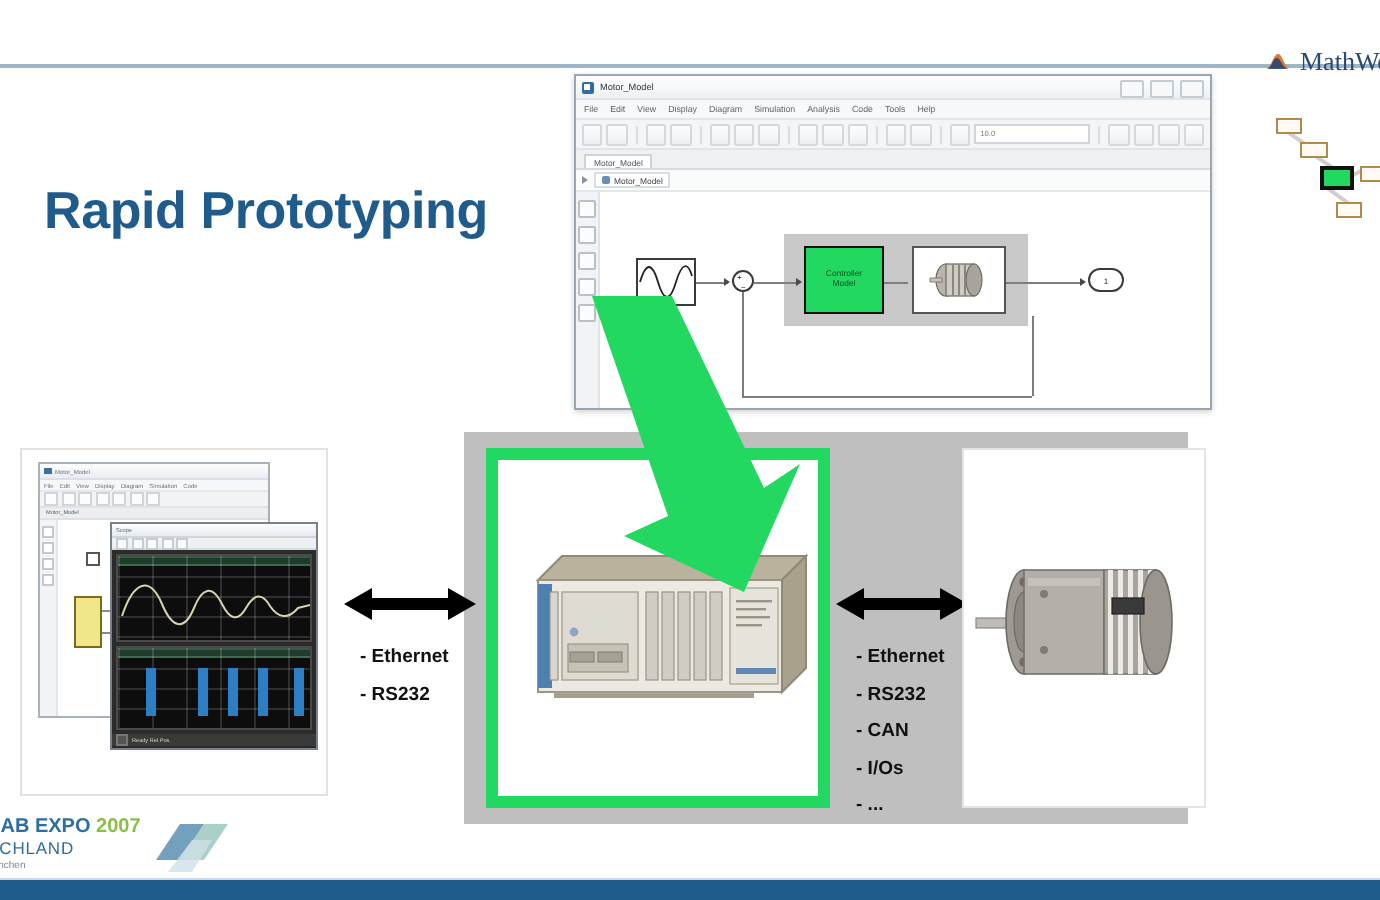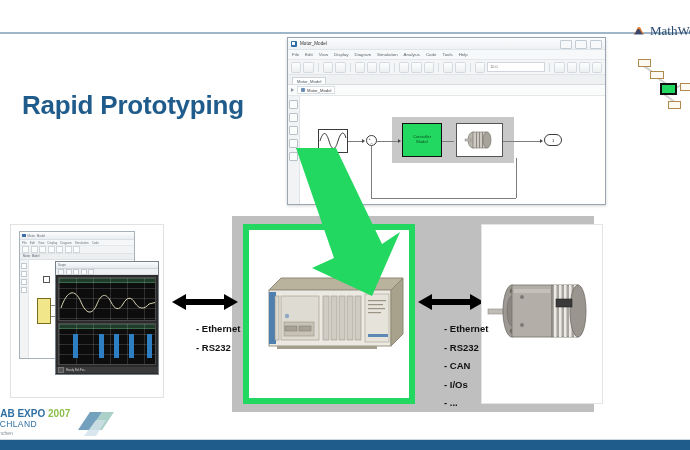--- a/index.html
+++ b/index.html
@@ -401,21 +401,20 @@
   
   .conn-arrow { position: absolute; }
 
   
   .labels {
     position: absolute;
     font-size: 9.5px;
     font-weight: bold;
     color: #111;
     line-height: 1;
-    margin-left: 16px;
   }
   .labels .row { margin-bottom: 9px; white-space: nowrap; }
   .labels-left { left: 180px; top: 324px; }
   .labels-right { left: 428px; top: 324px; }
 
   
   .footer-band {
     position: absolute;
     left: 0; bottom: 0; width: 690px; height: 10px;
     background: #1f5c8b;

